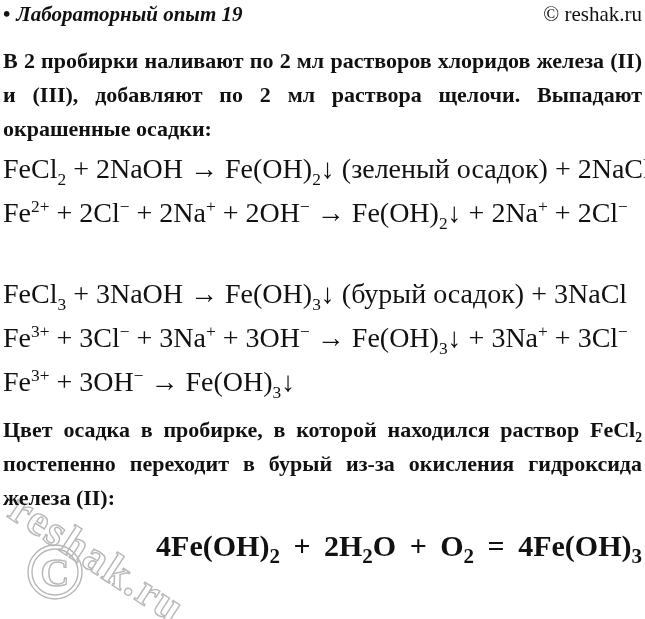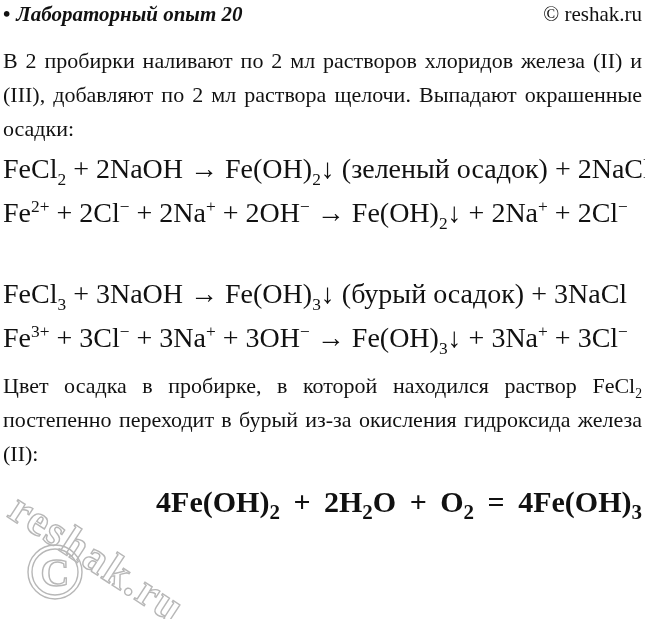--- a/index.html
+++ b/index.html
@@ -26,20 +26,21 @@
   }
   .title{font-weight:bold;font-style:italic;}
   .title .bullet{font-style:normal;margin-right:6px;}
   .copyright{font-size:21px;text-align:right;}
   .para{
     margin:18px 0 0 0;
     font-size:22px;
     line-height:34px;
     text-align:justify;
     text-align-last:left;
+    font-weight:bold;
   }
   .eq-group{margin:0;}
   .group-fe2{margin-top:6px;}
   .group-fe3{margin-top:47px;}
   .eq{
     font-size:28px;
     line-height:34px;
     margin:0 0 10px 0;
     white-space:nowrap;
   }
@@ -74,34 +75,35 @@
     <circle cx="55" cy="94" r="27"></circle>
     <circle cx="55" cy="94" r="23"></circle>
     <text x="55" y="108" font-family="Liberation Serif, DejaVu Serif, serif" font-size="40" font-weight="bold" text-anchor="middle" fill="none">C</text>
   </g>
 </svg>
 
 <div class="page">
 
   <div class="header">
     <div class="title">
-      <span class="bullet">•</span><span>Лабораторный опыт 20</span>
+      <span class="bullet">•</span><span>Лабораторный опыт 19</span>
     </div>
     <div class="copyright">© reshak.ru</div>
   </div>
 
   <p class="para">В 2 пробирки наливают по 2 мл растворов хлоридов железа (II) и (III), добавляют по 2 мл раствора щелочи. Выпадают окрашенные осадки:</p>
 
   <div class="eq-group group-fe2">
     <div class="eq">FeCl<sub>2</sub> + 2NaOH → Fe(OH)<sub>2</sub>↓ (зеленый осадок) + 2NaCl</div>
     <div class="eq">Fe<sup>2+</sup> + 2Cl<sup>−</sup> + 2Na<sup>+</sup> + 2OH<sup>−</sup> → Fe(OH)<sub>2</sub>↓ + 2Na<sup>+</sup> + 2Cl<sup>−</sup></div>
   </div>
 
   <div class="eq-group group-fe3">
     <div class="eq">FeCl<sub>3</sub> + 3NaOH → Fe(OH)<sub>3</sub>↓ (бурый осадок) + 3NaCl</div>
     <div class="eq">Fe<sup>3+</sup> + 3Cl<sup>−</sup> + 3Na<sup>+</sup> + 3OH<sup>−</sup> → Fe(OH)<sub>3</sub>↓ + 3Na<sup>+</sup> + 3Cl<sup>−</sup></div>
+    <div class="eq">Fe<sup>3+</sup> + 3OH<sup>−</sup> → Fe(OH)<sub>3</sub>↓</div>
   </div>
 
   <p class="para note">Цвет осадка в пробирке, в которой находился раствор FeCl<sub>2</sub> постепенно переходит в бурый из-за окисления гидроксида железа (II):</p>
 
   <div class="final-eq">4Fe(OH)<sub>2</sub> + 2H<sub>2</sub>O + O<sub>2</sub> = 4Fe(OH)<sub>3</sub></div>
 
 </div>
 
 </body></html>

